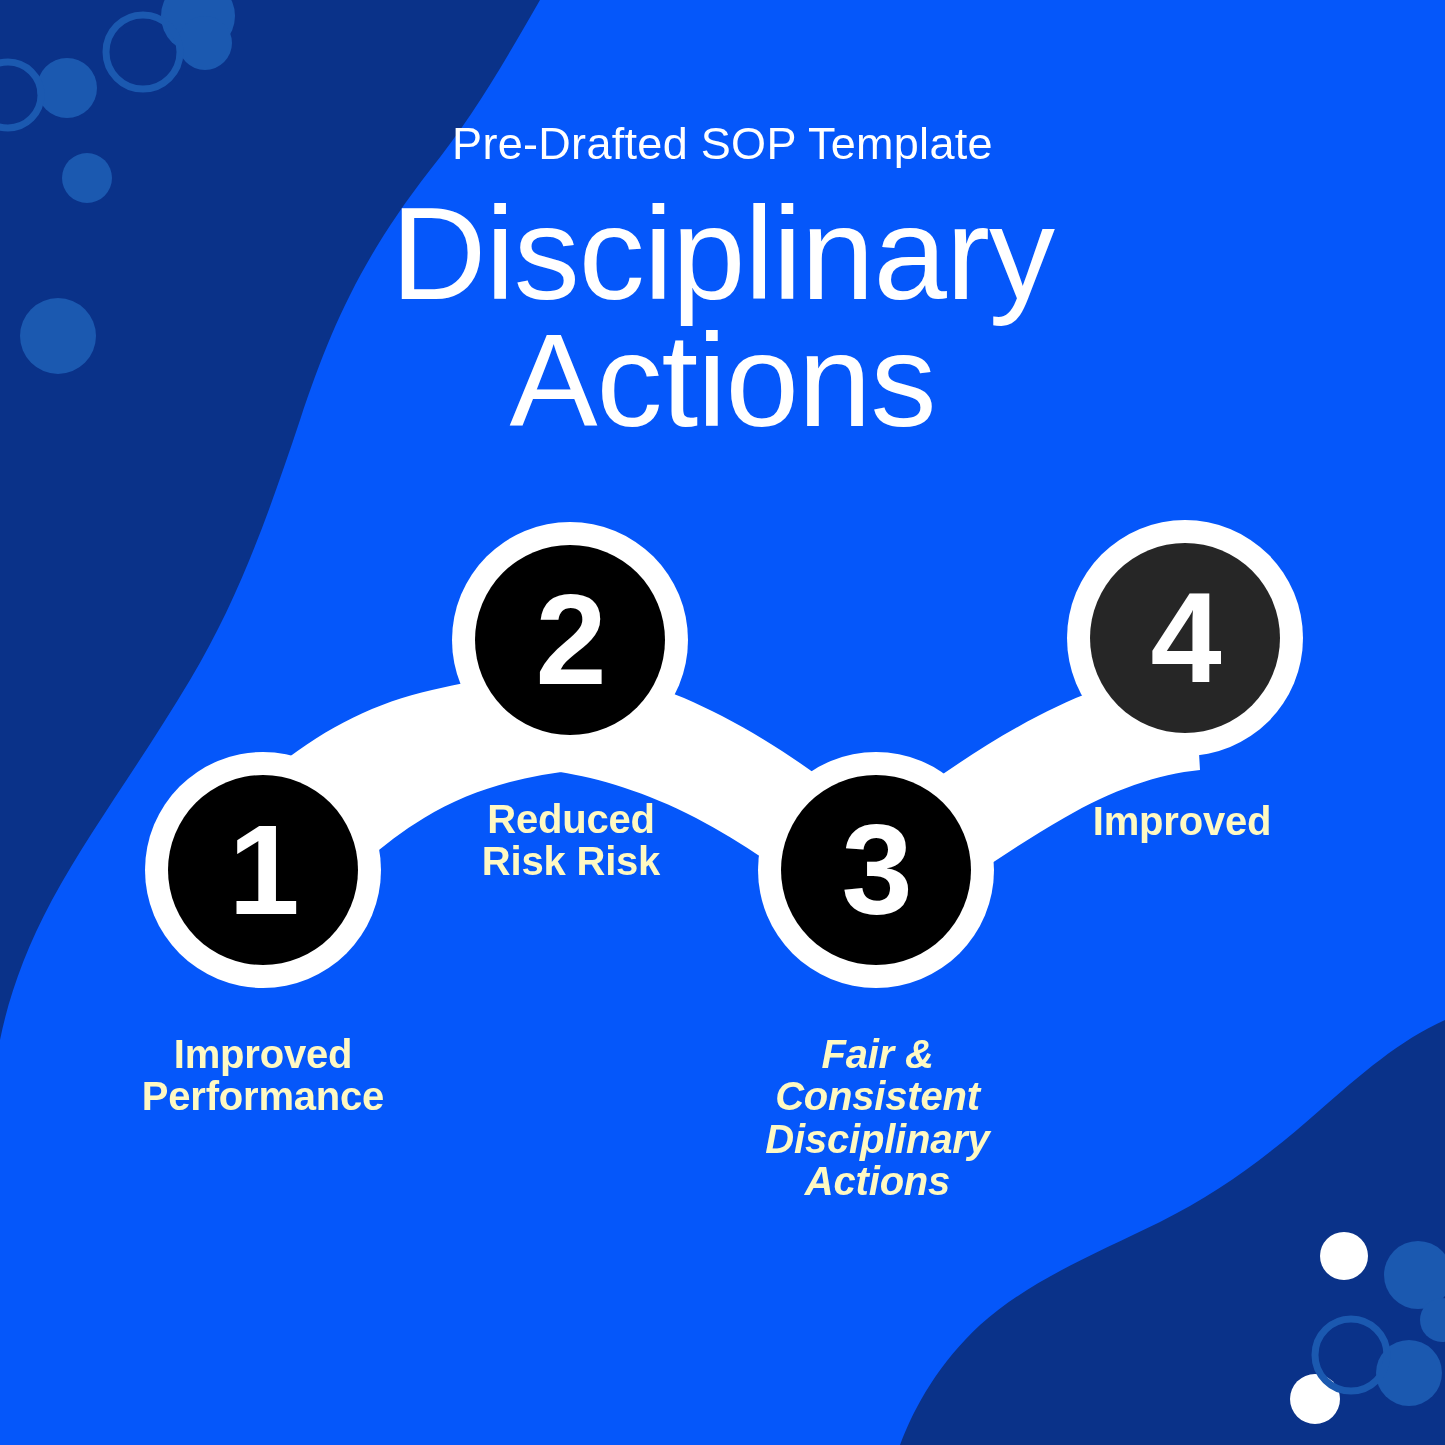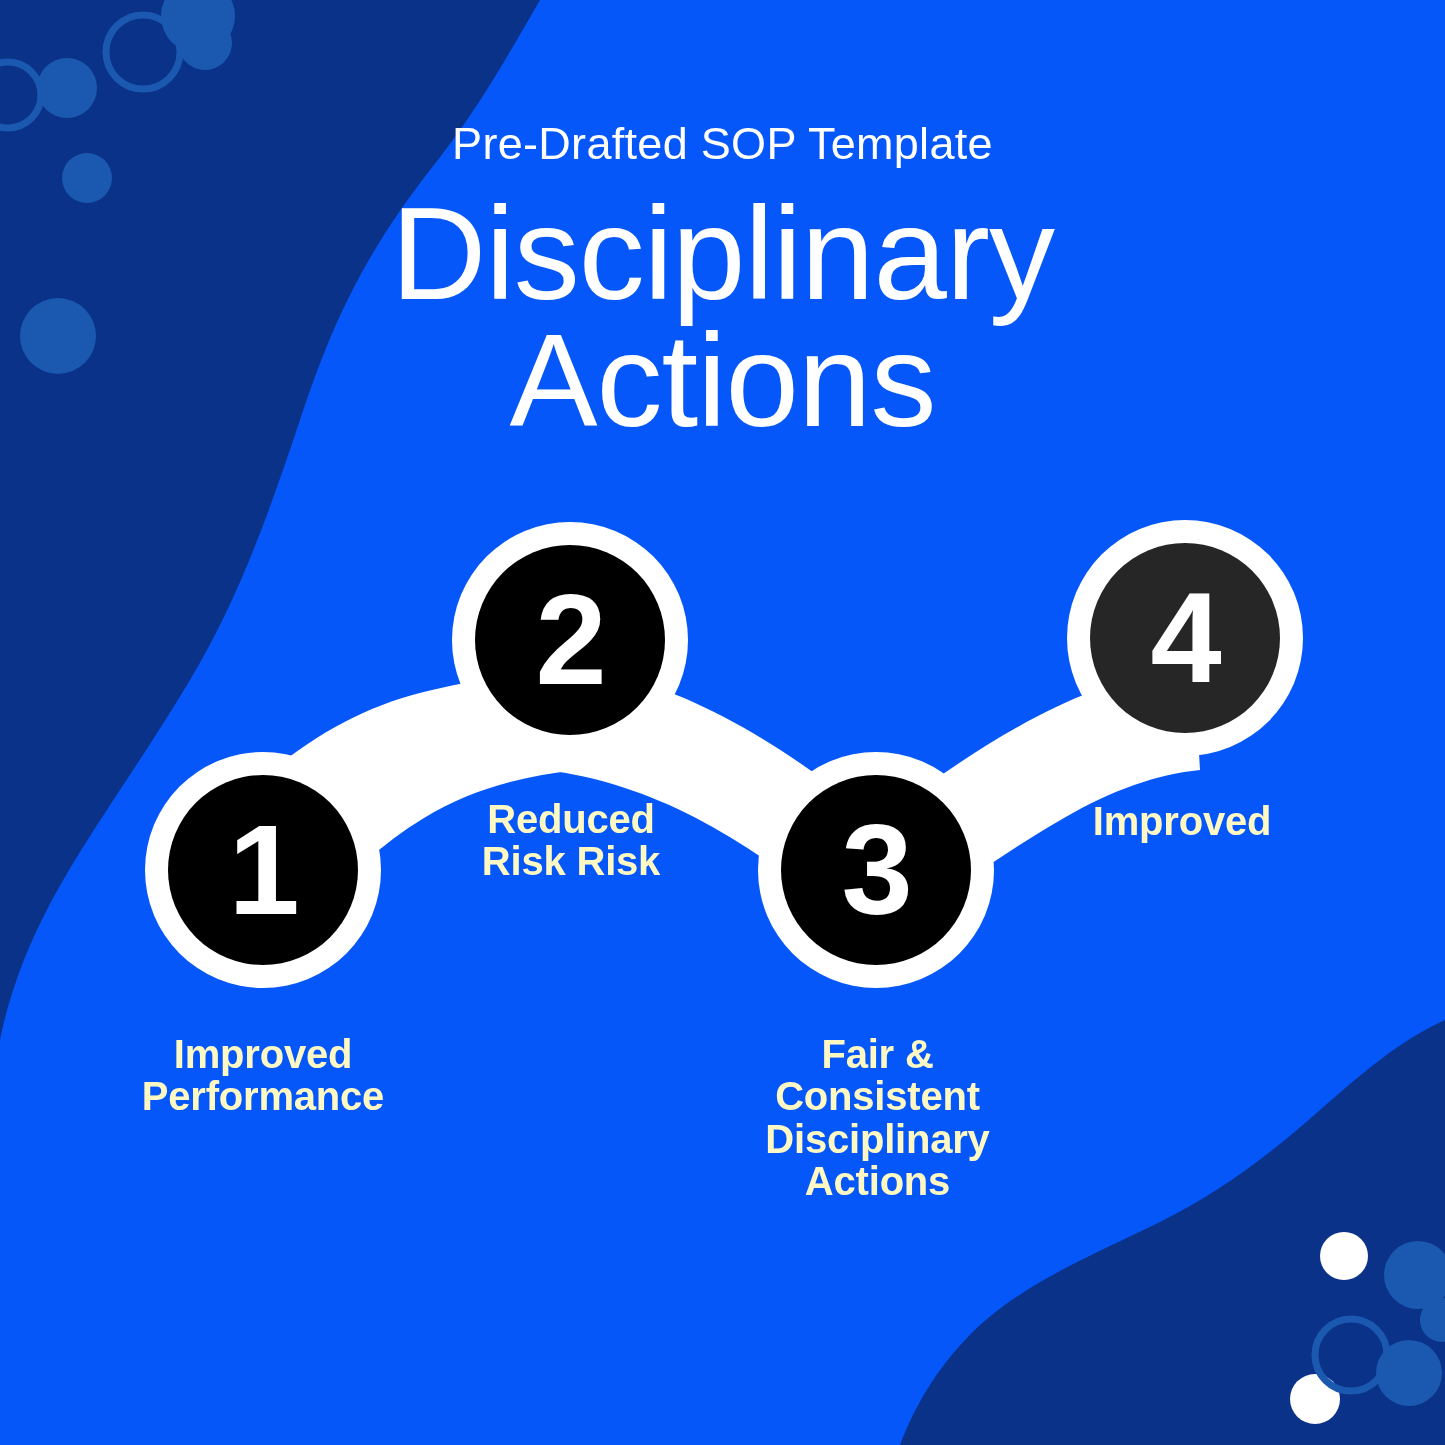--- a/index.html
+++ b/index.html
@@ -45,21 +45,21 @@
   #node1 { left:168px; top:775px; width:190px; height:190px; background:#000000; }
   #node2 { left:475px; top:545px; width:190px; height:190px; background:#000000; }
   #node3 { left:781px; top:775px; width:190px; height:190px; background:#000000; }
   #node4 { left:1090px; top:543px; width:190px; height:190px; background:#262626; }
 
   
   .cap { position:absolute; color:#fef9c3; font-weight:700; text-align:center;
          line-height:1.06; font-size:40px; letter-spacing:-0.2px; }
   #cap1 { left:103px; top:1033px; width:320px; }
   #cap2 { left:440px; top:798px; width:262px; }
-  #cap3 { left:755px; top:1033px; width:245px; }
+  #cap3 { left:755px; top:1033px; width:245px;font-style:italic; }
   #cap4 { left:1022px; top:800px; width:320px; }
 </style>
 </head>
 <body>
 
 <div id="stage">
 
   <svg class="deco-layer" viewBox="0 0 1445 1445" width="1445" height="1445" aria-hidden="true">
 
     <path d="M0,0 L540,0 C500,70 470,120 430,170

